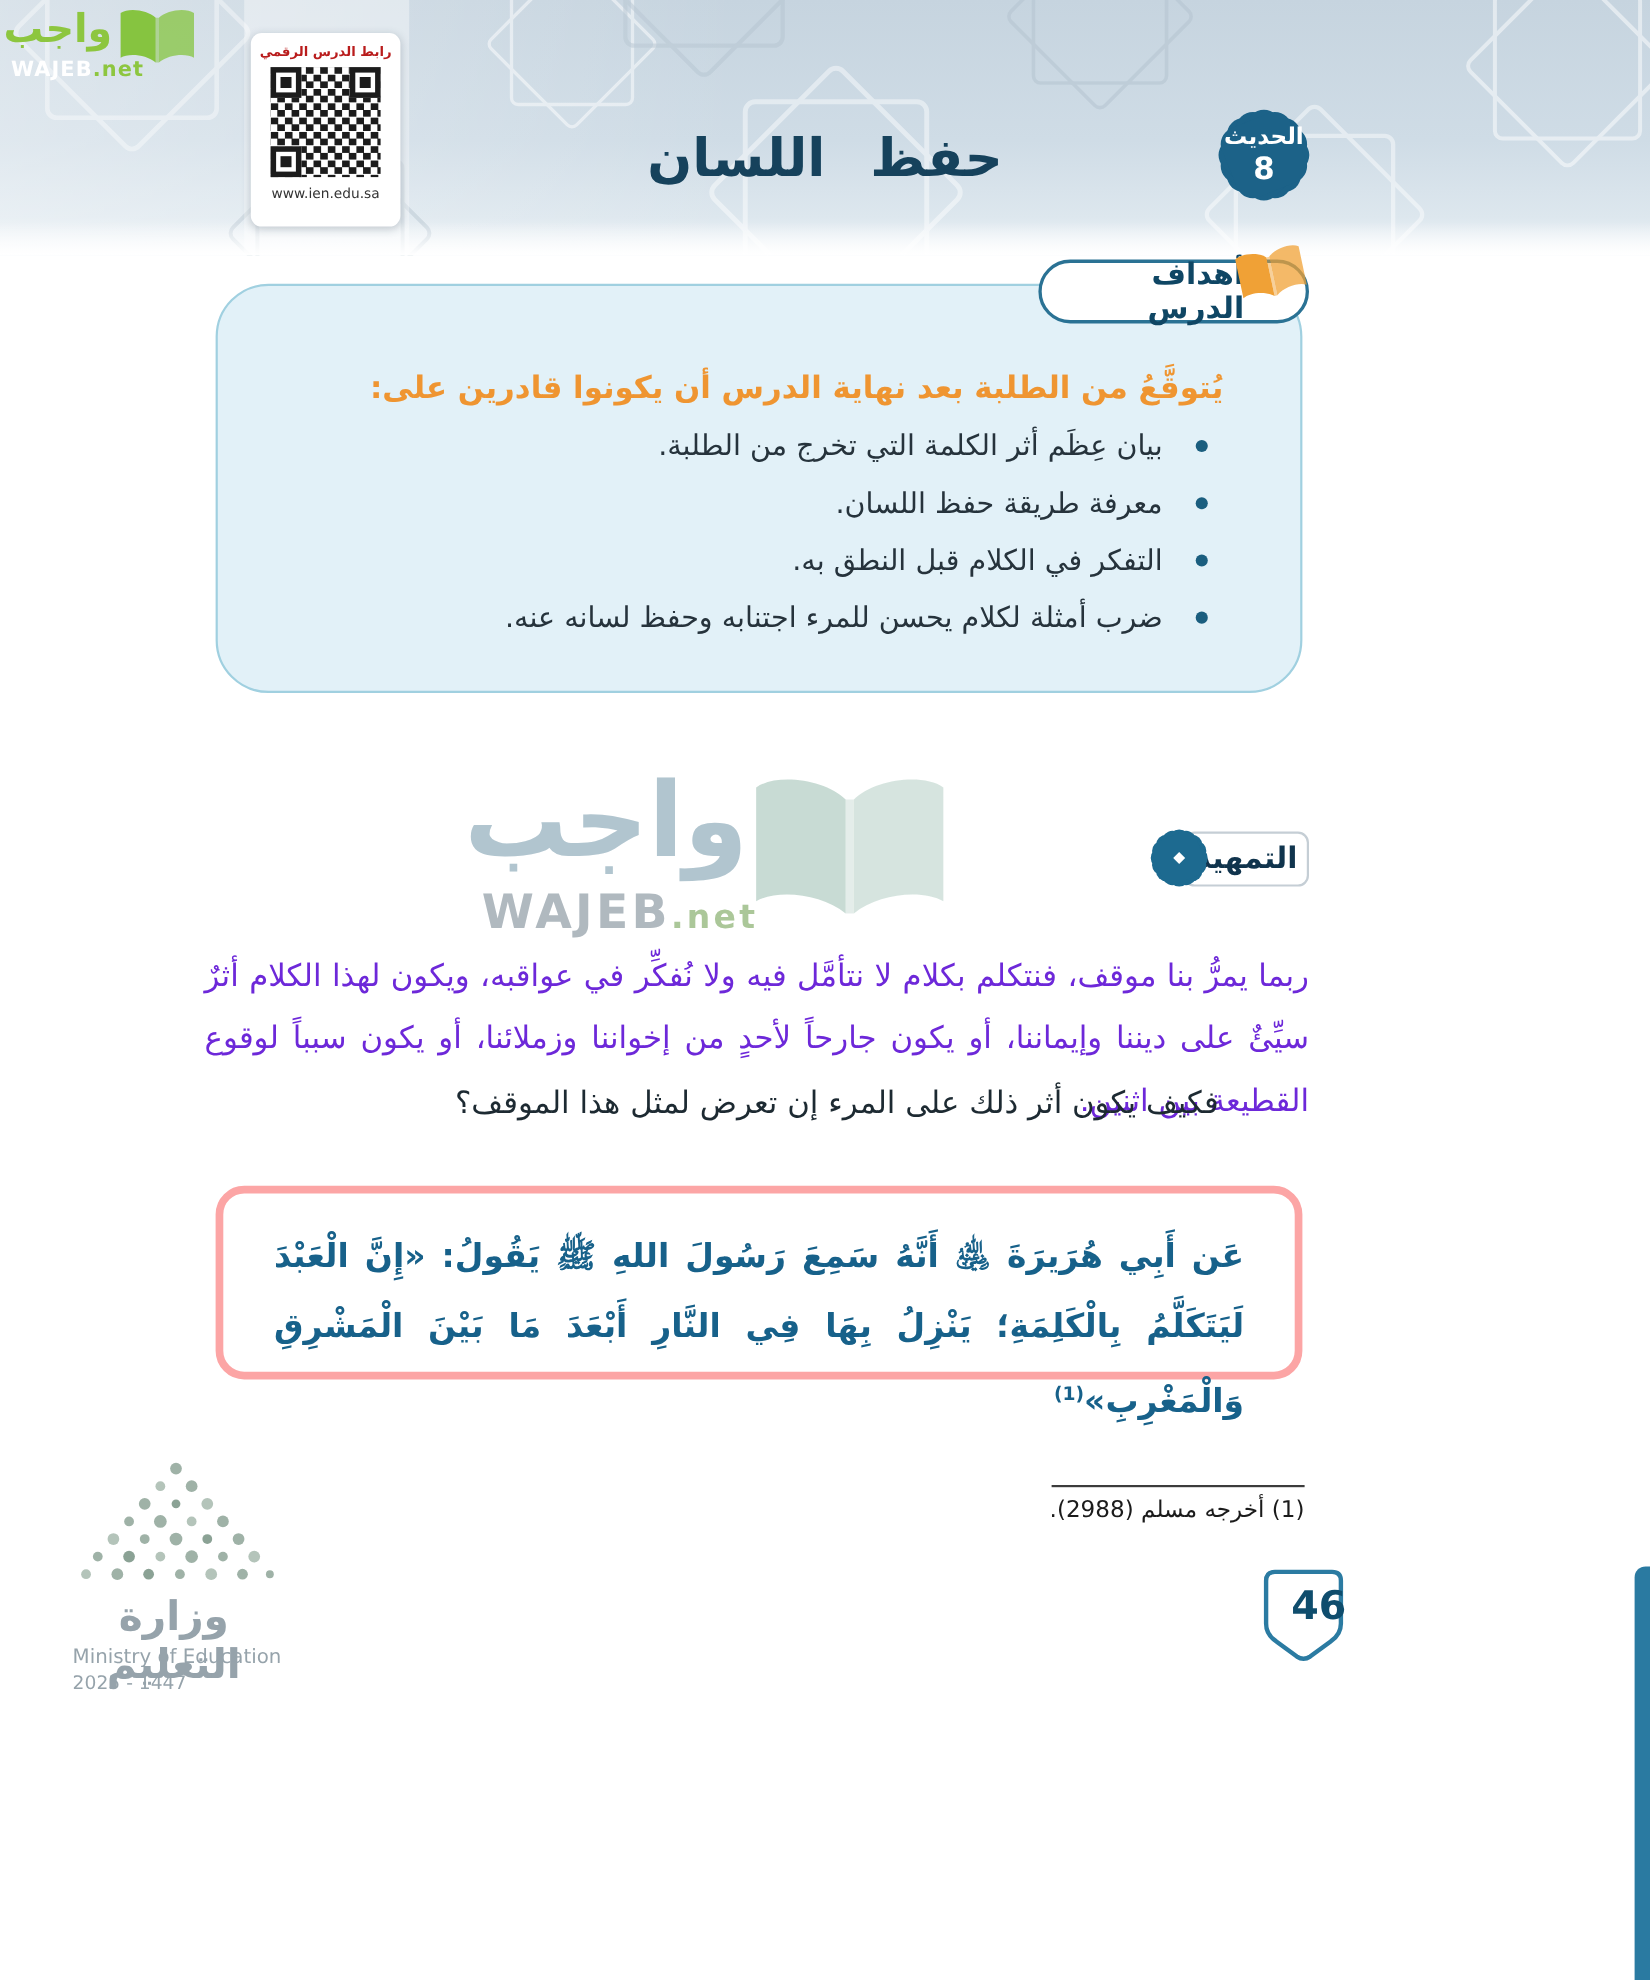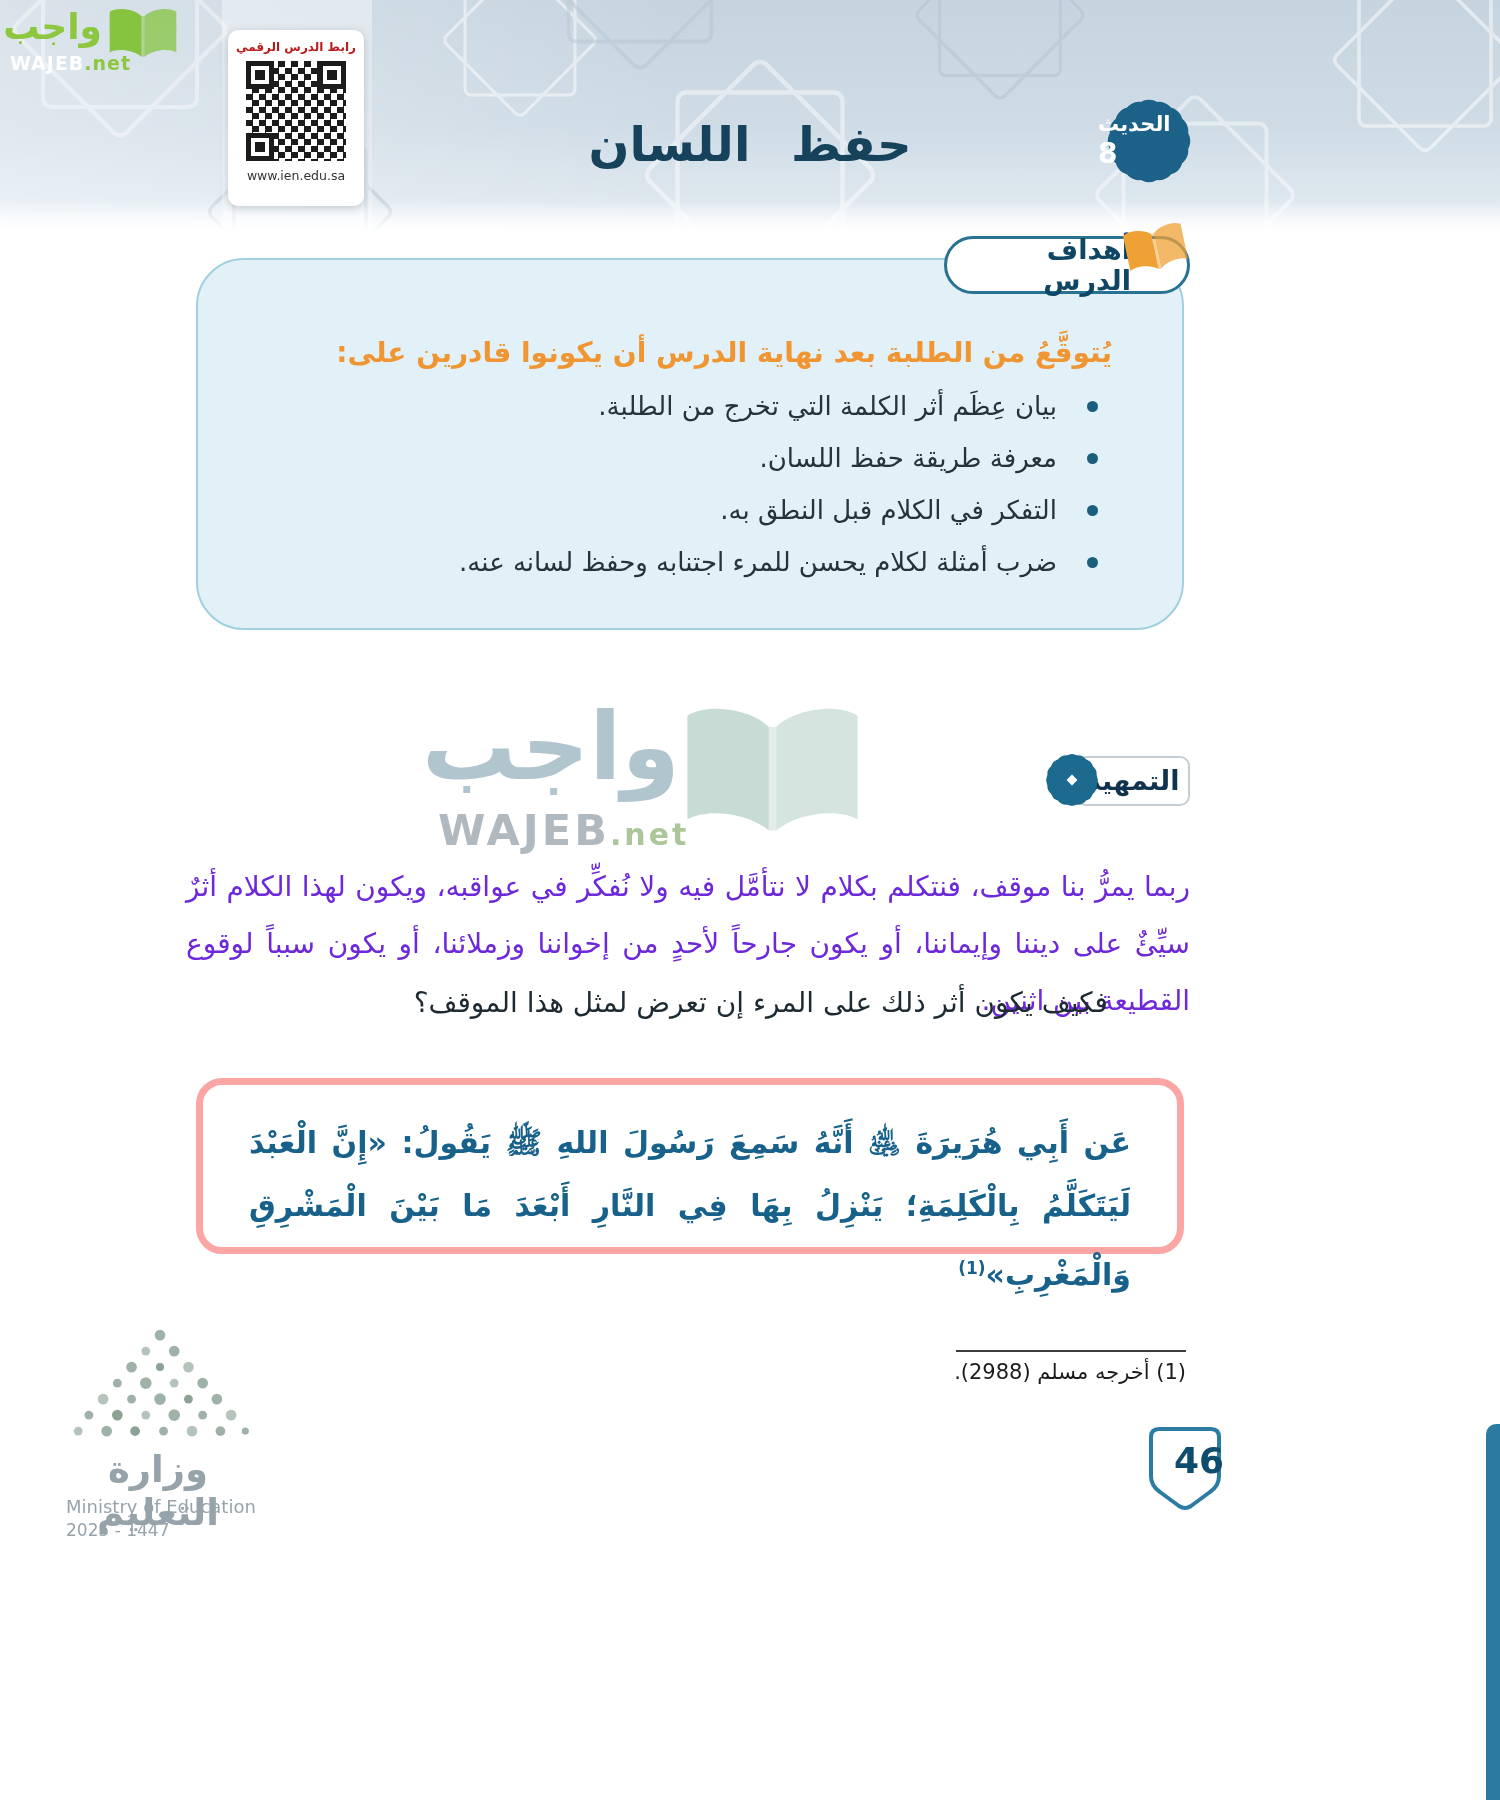--- a/index.html
+++ b/index.html
@@ -36,21 +36,21 @@
   .qr .f{position:absolute;width:28px;height:28px;border:5px solid #1c1c1c;background:#fff;}
   .qr .f::after{content:"";position:absolute;inset:4px;background:#1c1c1c;}
   .qr .f.tl{left:0;top:0;} .qr .f.tr{right:0;top:0;} .qr .f.bl{left:0;bottom:0;}
   .qr-url{font-size:12.5px;color:#333;margin-top:7px;}
 
   
   .page-title{position:absolute;left:450px;top:116px;width:600px;text-align:center;direction:rtl;
               font-size:48px;font-weight:bold;color:#16425c;word-spacing:24px;z-index:3;}
   .seal{position:absolute;}
   .hadith-seal{left:1098px;top:90px;width:102px;height:102px;color:#1c6288;z-index:3;}
-  .badge-text{position:absolute;left:1098px;top:112px;width:102px;text-align:left;color:#ffffff;
+  .badge-text{position:absolute;left:1098px;top:112px;width:102px;text-align:center;color:#ffffff;
               direction:rtl;z-index:4;}
   .badge-text .l1{font-size:21px;font-weight:bold;line-height:24px;}
   .badge-text .l2{font-size:28px;font-weight:bold;line-height:32px;margin-top:2px;}
 
   
   .obj-box{position:absolute;left:196px;top:258px;width:988px;height:372px;background:#e2f1f8;
            border:2px solid #a0d0e0;border-radius:48px;z-index:1;
            padding:76px 70px 0 70px;direction:rtl;}
   .obj-pill{position:absolute;left:944px;top:236px;width:246px;height:58px;background:#ffffff;
             border:3px solid #2a7294;border-radius:30px;z-index:3;direction:rtl;

